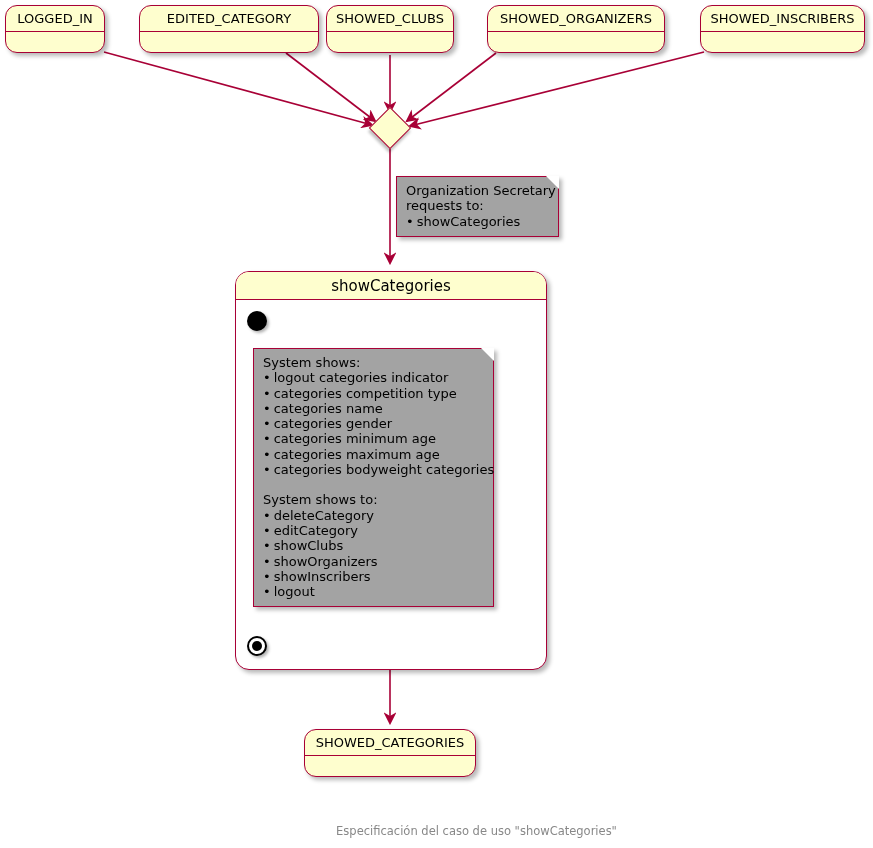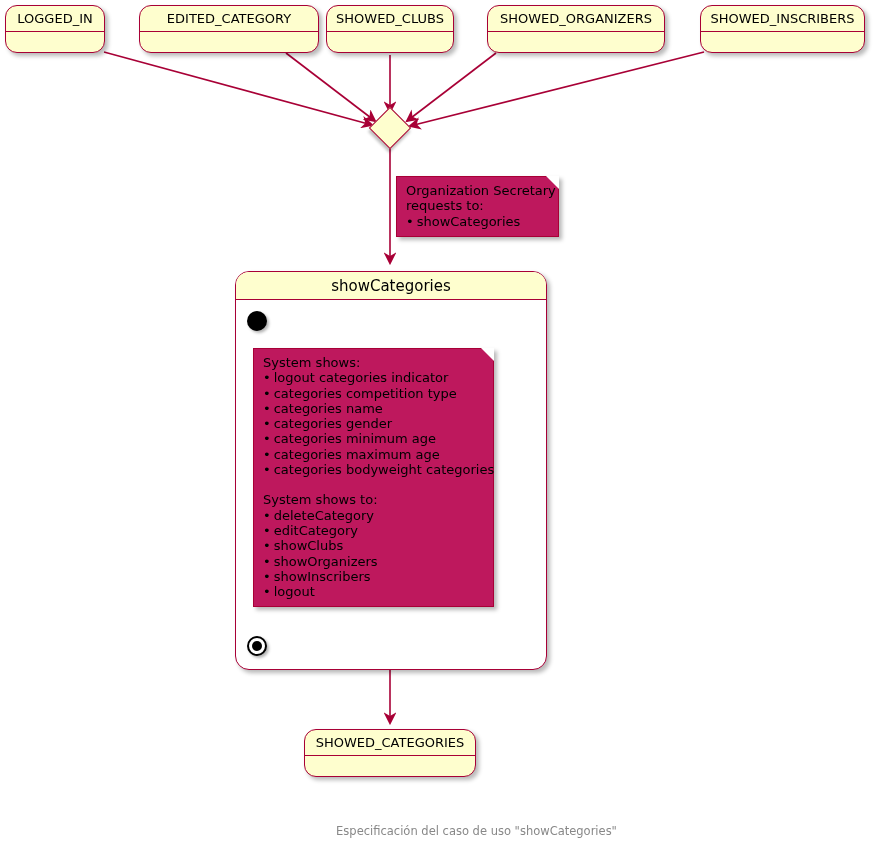--- a/index.html
+++ b/index.html
@@ -68,21 +68,21 @@
     color: #000000;
     background: #FEFECE;
     border-bottom: 1.6px solid #A80036;
     border-radius: 13px 13px 0 0;
   }
 
   
   .note {
     position: absolute;
     box-sizing: border-box;
-    background: #be185d;
+    background: #a3a3a3;
     border: 1.5px solid #A80036;
     box-shadow: 3px 3px 4px rgba(0,0,0,0.28);
     padding: 6px 9px 7px 9px;
     font-size: 13px;
     color: #000000;
     line-height: 15.3px;
   }
   .note .fold {
     position: absolute;
     right: -1px;

